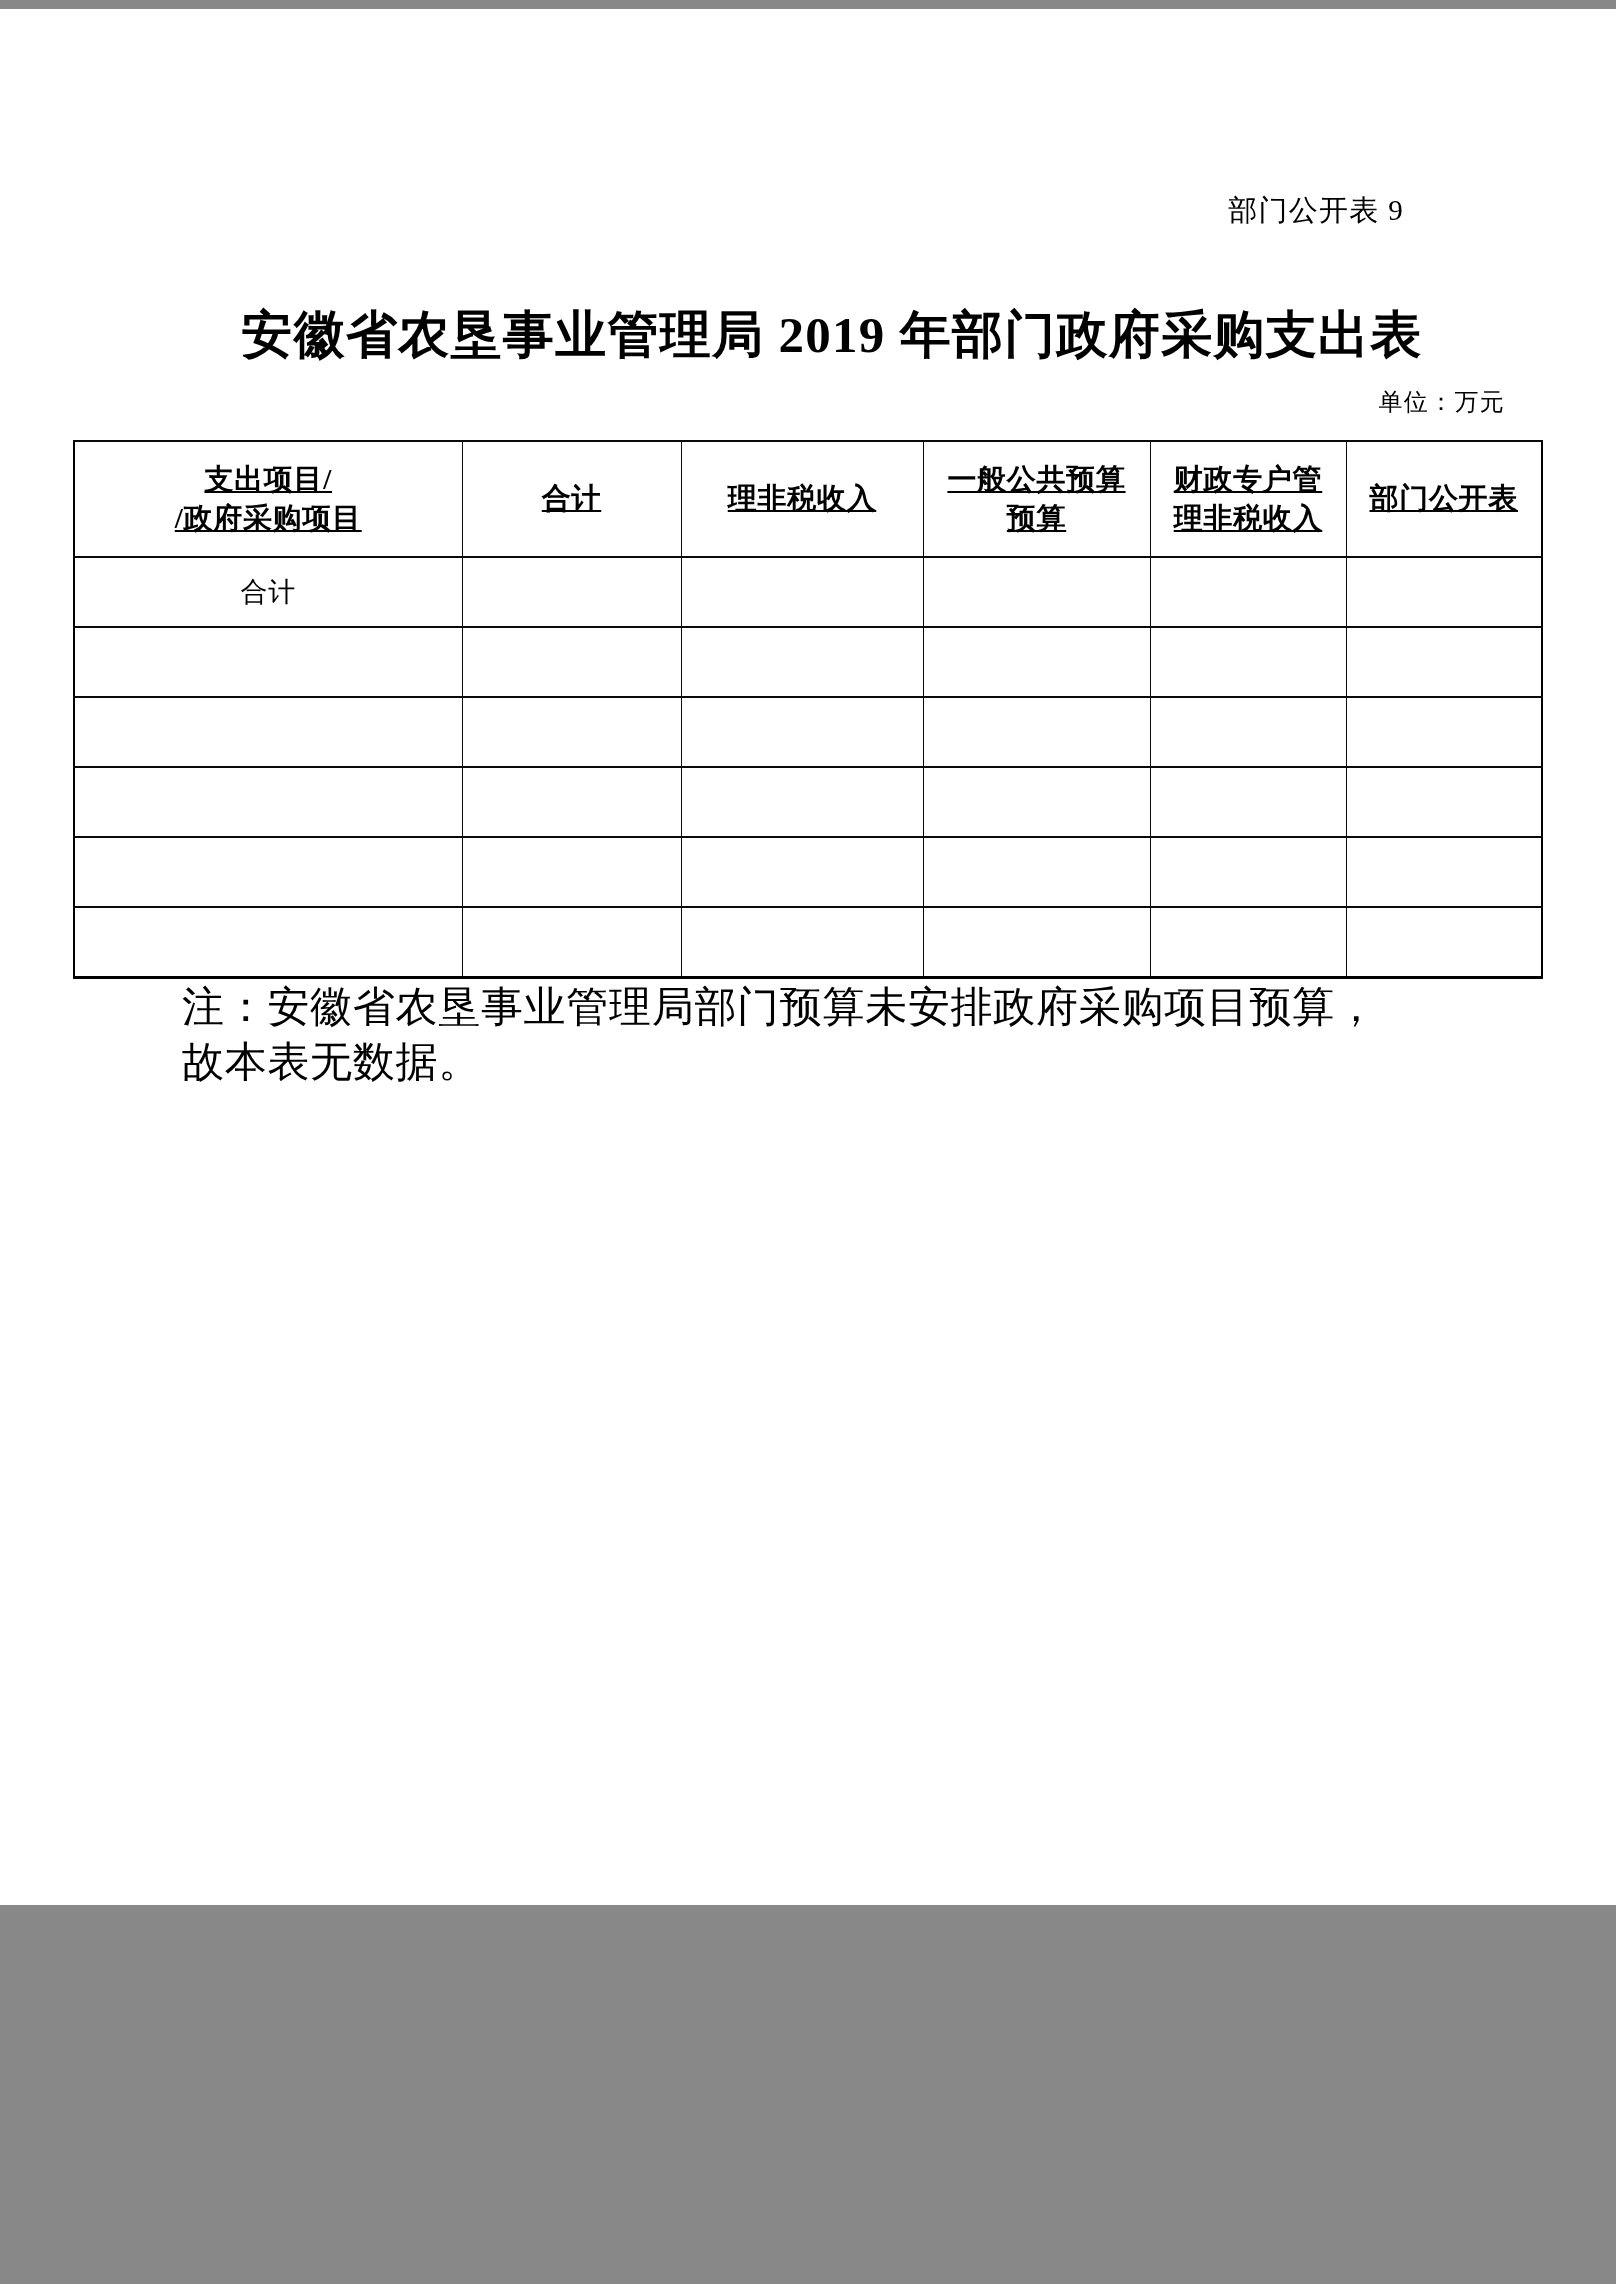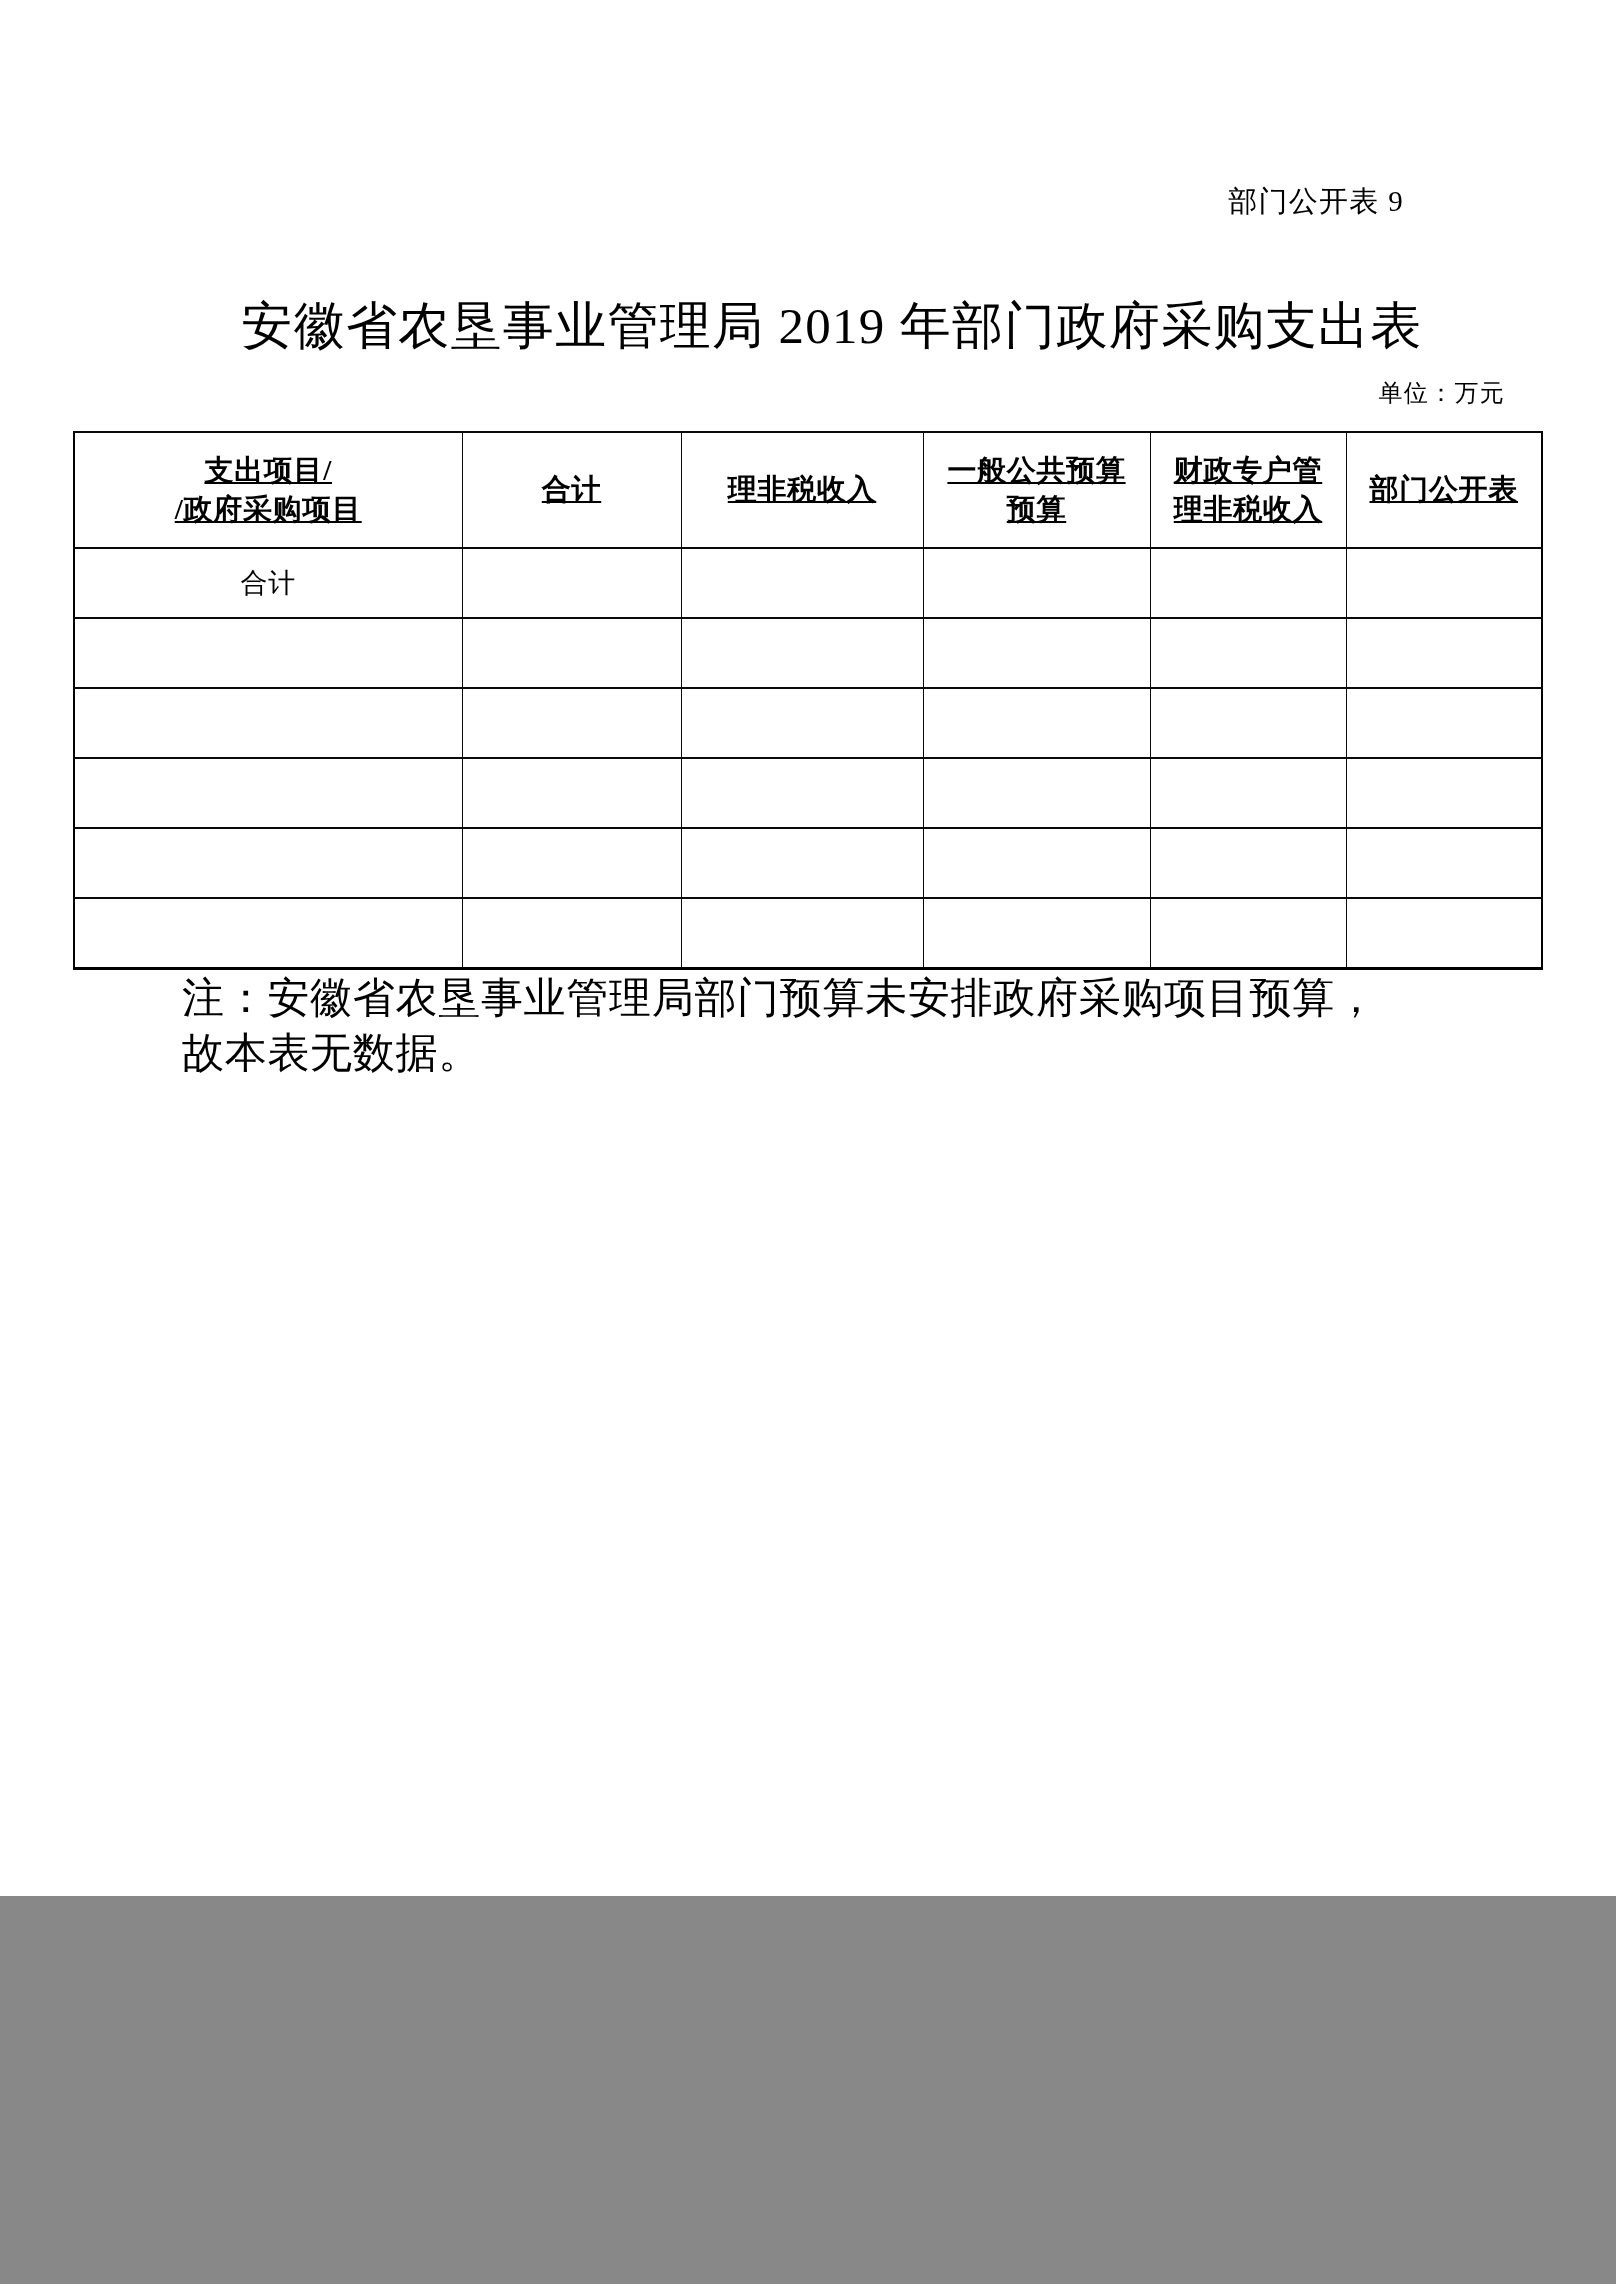--- a/index.html
+++ b/index.html
@@ -1,21 +1,21 @@
 <!DOCTYPE html>
 <html style="font-size:10.4px"><head>
 <meta charset="utf-8">
 <style>
   * { margin: 0; padding: 0; box-sizing: border-box; }
   html, body { background: #888; }
   .page {
     position: relative;
     width: 1616px;
     height: 1896px;
-    margin: 0 auto;
+    margin: 9px auto;
     background: #ffffff;
     font-family: "Liberation Serif", "DejaVu Serif", serif;
     color: #000000;
     overflow: hidden;
   }
   .corner-label {
     position: absolute;
     top: 184px;
     right: 212px;
     font-size: 29px;
@@ -23,21 +23,21 @@
     letter-spacing: 1.3px;
     white-space: nowrap;
   }
   .doc-title {
     position: absolute;
     top: 292px;
     left: 0;
     width: 100%;
     text-align: center;
     font-size: 51px;
-    font-weight: 400;
+    font-weight: 700;
     letter-spacing: 1.3px;
     white-space: nowrap;
     padding-left: 48px;
   }
   .unit-label {
     position: absolute;
     top: 377px;
     right: 111px;
     font-size: 24px;
     letter-spacing: 1.3px;

